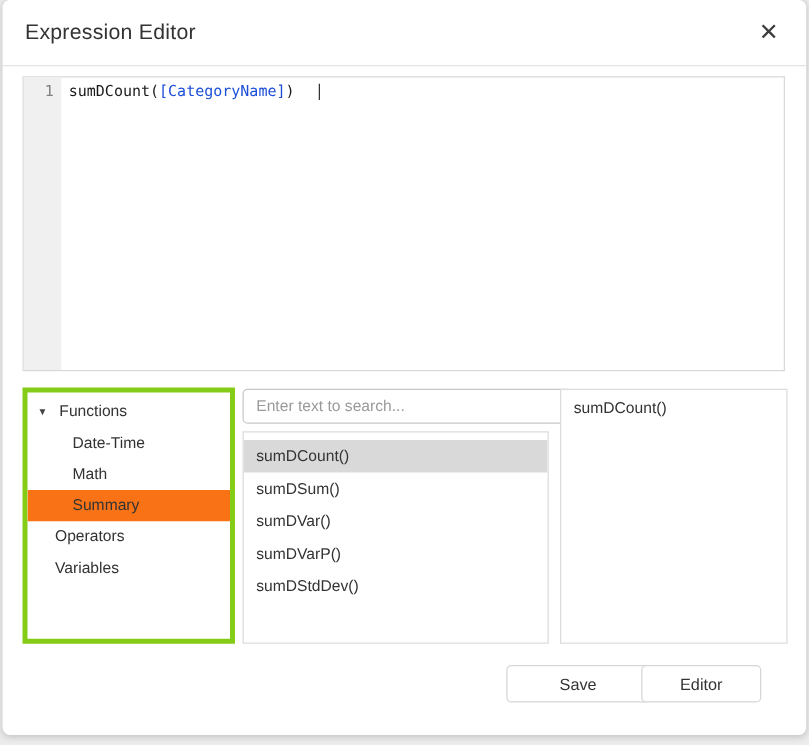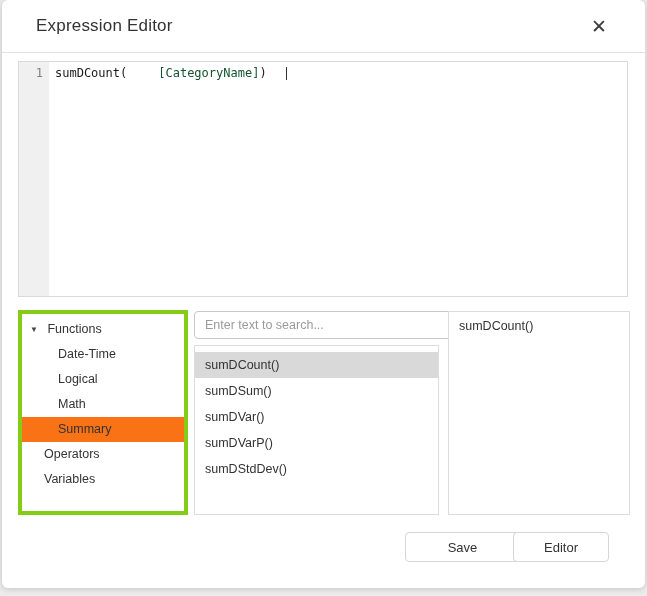--- a/index.html
+++ b/index.html
@@ -13,21 +13,21 @@
     position: absolute;
     left: 2px; top: 0; width: 643px; height: 588px;
     background: #ffffff;
     border-radius: 6px;
     box-shadow: 0 1px 6px rgba(0,0,0,0.18);
   }
   
   .dlg-header {
     position: absolute; left: 0; top: 0; right: 0; height: 53px;
     display: flex; align-items: center; justify-content: space-between;
-    padding: 0 34px;
+    padding: 0 18px;
     border-bottom: 1px solid #e3e3e3;
   }
   .dlg-title {
     font-size: 17px; color: #333; font-weight: 500;
     letter-spacing: 0.2px;
   }
   .dlg-close {
     font-size: 19px; color: #3c3c3c; cursor: pointer;
     line-height: 1; padding: 4px; font-weight: 400;
     background: none; border: none;
@@ -46,21 +46,21 @@
     width: 30px; background: #f0f0f0;
     text-align: right; padding: 3px 6px 0 0;
     color: #808080; line-height: 16px;
     flex: 0 0 auto;
   }
   .code-area {
     flex: 1; padding: 3px 0 0 6px; line-height: 16px;
     position: relative; white-space: pre; color: #1a1a1a;
     cursor: text;
   }
-  .tok-field { color: #14532d; margin-left: 31px; }
+  .tok-field { color: #1d4ed8; }
   .caret {
     display: inline-block; width: 1px; height: 13px;
     background: #333; vertical-align: text-bottom;
     margin-left: 19px;
   }
   
   .tree-panel {
     position: absolute; left: 16px; top: 310px; width: 170px; height: 205px;
     border: 4px solid #84cc16; background: #fff;
     padding-top: 3px;
@@ -135,23 +135,20 @@
 
   <div class="tree-panel">
     <div class="tree-row lvl0 has-expander">
       <span class="expander">▼</span>
       <span>Functions</span>
     </div>
     <div class="tree-row lvl1">
       <span>Date-Time</span>
     </div>
     <div class="tree-row lvl1">
-      <span>Logical</span>
-    </div>
-    <div class="tree-row lvl1">
       <span>Math</span>
     </div>
     <div class="tree-row lvl1 selected">
       <span>Summary</span>
     </div>
     <div class="tree-row lvl0">
       <span>Operators</span>
     </div>
     <div class="tree-row lvl0">
       <span>Variables</span>

